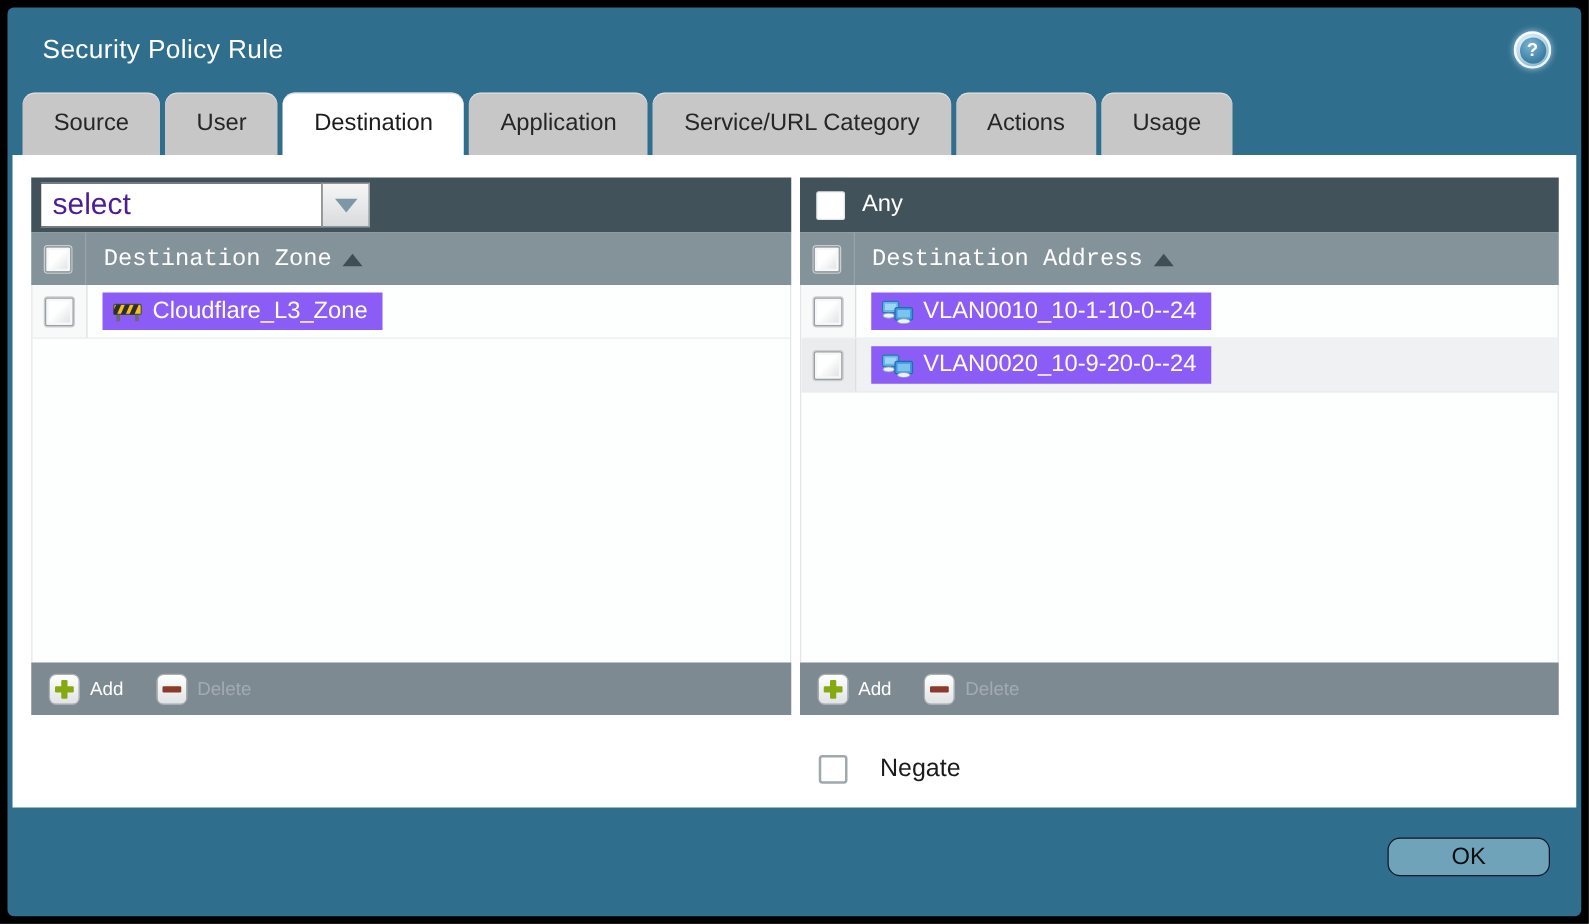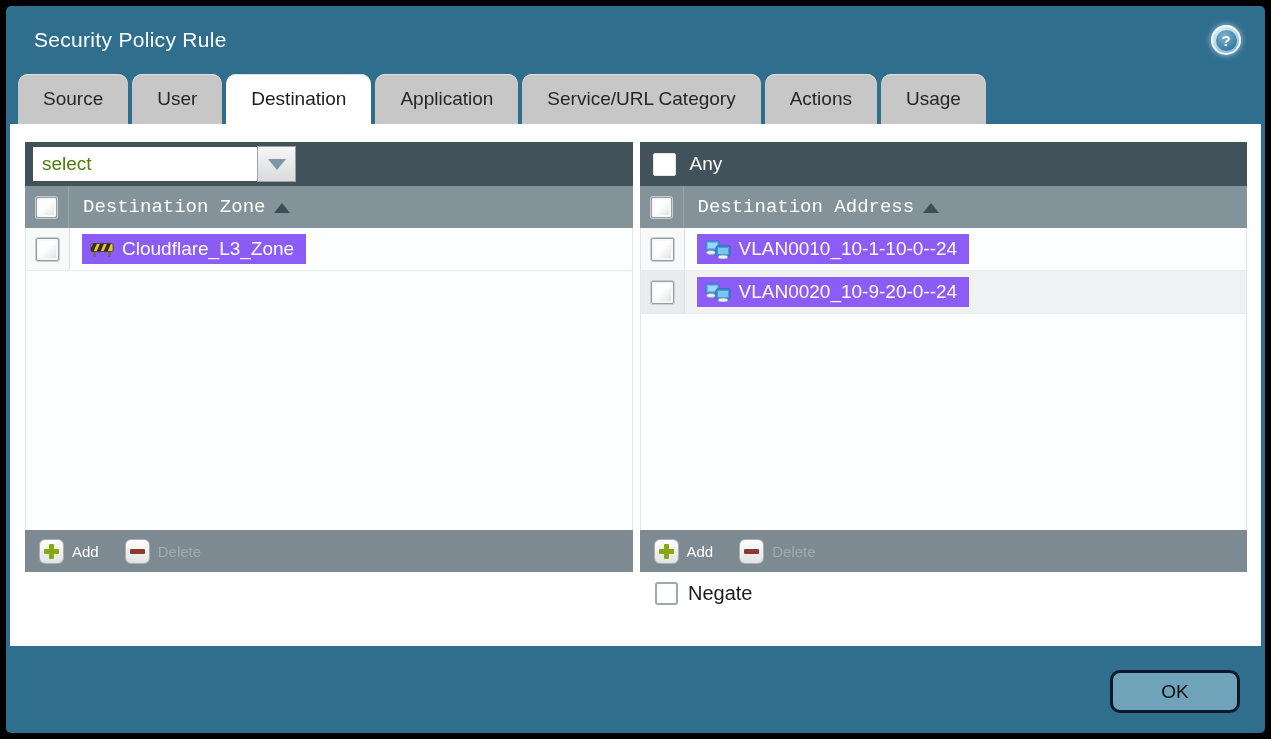--- a/index.html
+++ b/index.html
@@ -78,21 +78,21 @@
     display:flex; align-items:center;
     padding:0 8px 0 7px;
   }
 
   
   .combo { display:flex; height:36px; }
   .combo input {
     width:225px; height:36px;
     border:1px solid #4a4f52; border-right:none;
     font-family:"Liberation Sans", sans-serif;
-    font-size:19px; color:#4d7c0f;
+    font-size:24px; color:#4c1d95;
     padding:0 9px;
     outline:none;
   }
   .combo-btn {
     width:39px; height:36px;
     border:1px solid #9aa0a3;
     background:linear-gradient(#f6f6f6,#d9dbdc);
     display:flex; align-items:center; justify-content:center;
     cursor:pointer;
   }
@@ -207,36 +207,36 @@
     position:relative;
   }
   .foot-btn.add { color:#ffffff; }
   .foot-btn.del { color:#a2abb1; }
   .plus-h, .minus-h { position:absolute; width:15px; height:5px; background:#86a812; border-radius:1px; }
   .plus-v { position:absolute; width:5px; height:15px; background:#86a812; border-radius:1px; }
   .minus-h { background:#8a3b2b; }
 
   
   .negate-row {
-    margin-top:10px;
-    display:flex; align-items:center; gap:10px;
+    margin-top:32px;
+    display:flex; align-items:center; gap:26px;
     padding-left:630px;
   }
   .negate-label { font-size:20px; color:#1b1b1b; }
 
   
   .dialog-footer {
     flex:1 1 auto;
     display:flex; align-items:flex-start; justify-content:flex-end;
     gap:14px;
     padding:24px 25px 0 0;
   }
   .btn {
-    min-width:130px; height:43px;
-    border:3px solid #0f172a;
+    min-width:130px; height:31px;
+    border:1px solid #0f172a;
     border-radius:10px;
     font-family:"Liberation Sans", sans-serif;
     font-size:19px; color:#0e0e0e;
     cursor:pointer;
   }
   .btn.ok { background:#6fa3ba; }
   .btn.cancel { background:#cbced2; }
 
   
   .chip svg { flex:0 0 auto; }

